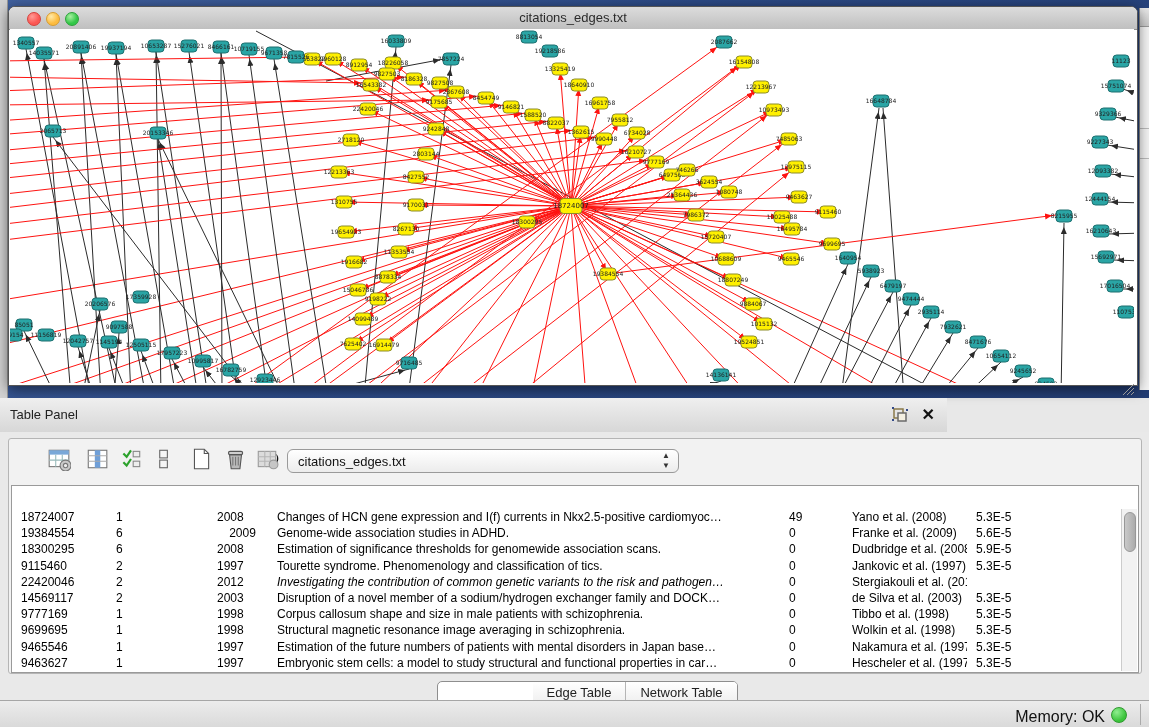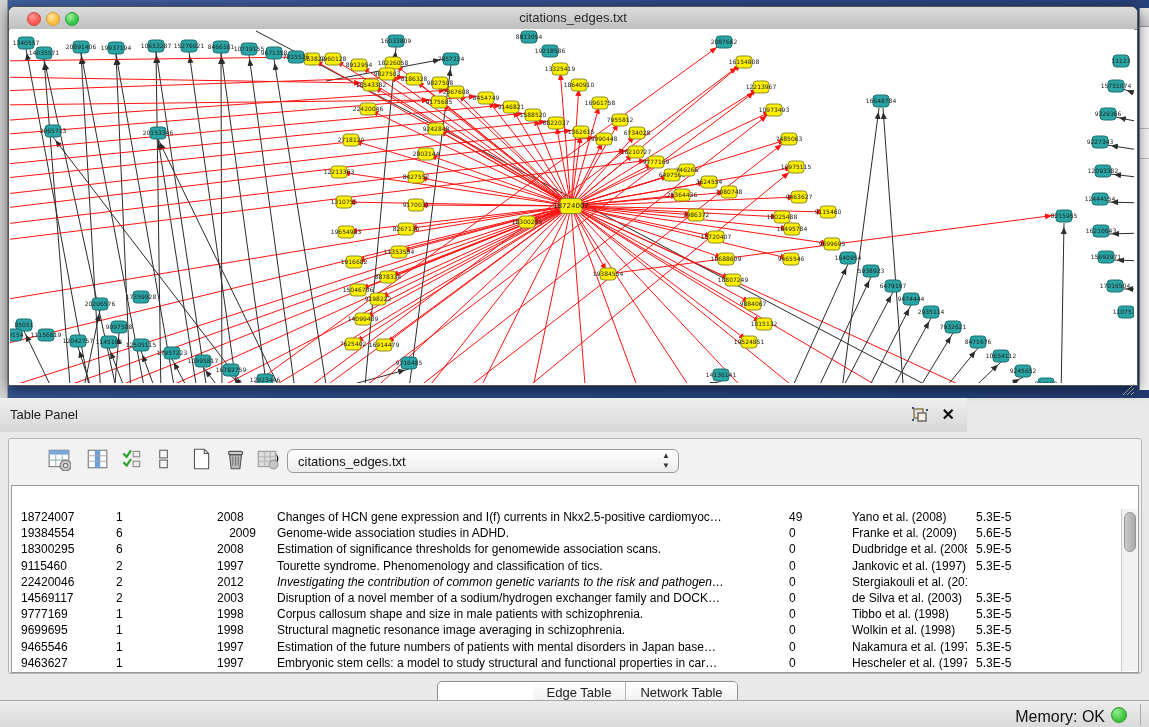--- a/index.html
+++ b/index.html
@@ -19,21 +19,21 @@
             border-radius:6px 6px 0 0;
             background:linear-gradient(#dcdcdc,#bfbfbf);border-bottom:1px solid #8f8f8f;}
   .traffic{position:absolute;top:5px;width:12px;height:12px;border-radius:50%;}
   .t-red{left:18px;background:radial-gradient(circle at 35% 30%,#ff9a94,#fc5753 60%);border:1px solid #d5403b;}
   .t-yellow{left:37px;background:radial-gradient(circle at 35% 30%,#ffe9a8,#fdbc40 60%);border:1px solid #d89c2e;}
   .t-green{left:56px;background:radial-gradient(circle at 35% 30%,#a8f0a0,#33c748 60%);border:1px solid #2aa138;}
   .win-title{position:absolute;left:0;right:0;top:3px;text-align:center;font-size:13px;color:#2b2b2b;}
   .net-canvas{position:absolute;left:1px;top:22px;width:1124px;height:354px;background:#fff;overflow:hidden;}
   
   .tp-header{position:absolute;left:0;top:398px;width:947px;height:34px;
-             background:linear-gradient(#efefef,#d7d7d7);border-bottom:1px solid #b0b0b0;padding-left:20px;}
+             background:linear-gradient(#efefef,#d7d7d7);border-bottom:1px solid #b0b0b0;}
   .tp-title{position:absolute;left:10px;top:9px;font-size:13px;color:#222;}
   .tp-float{position:absolute;right:38px;top:8px;width:18px;height:18px;cursor:pointer;}
   .tp-close{position:absolute;right:12px;top:7px;font-size:16px;font-weight:bold;color:#111;cursor:pointer;}
   .tp-body{position:absolute;left:0;top:432px;width:1149px;height:268px;background:#e9e9e9;}
   .tp-inner{position:absolute;left:8px;top:6px;width:1132px;height:234px;background:#f2f2f2;
             border:1px solid #b5b5b5;border-radius:3px;}
   .toolbar{position:absolute;left:0;top:0;width:100%;height:44px;}
   .tool-btn{position:absolute;top:8px;width:28px;height:28px;}
   .combo{position:absolute;left:278px;top:10px;width:392px;height:24px;background:linear-gradient(#ffffff,#ececec);
          border:1px solid #9a9a9a;border-radius:6px;font-size:13px;color:#111;line-height:23px;padding-left:10px;box-sizing:border-box;}

